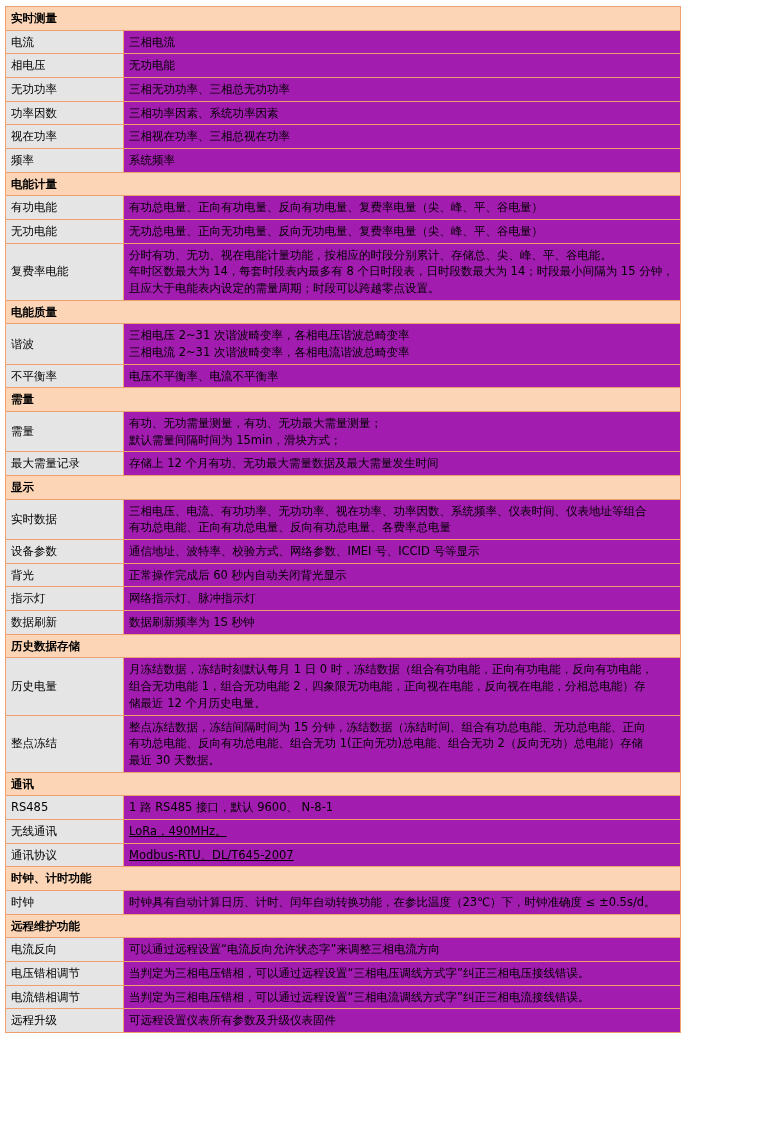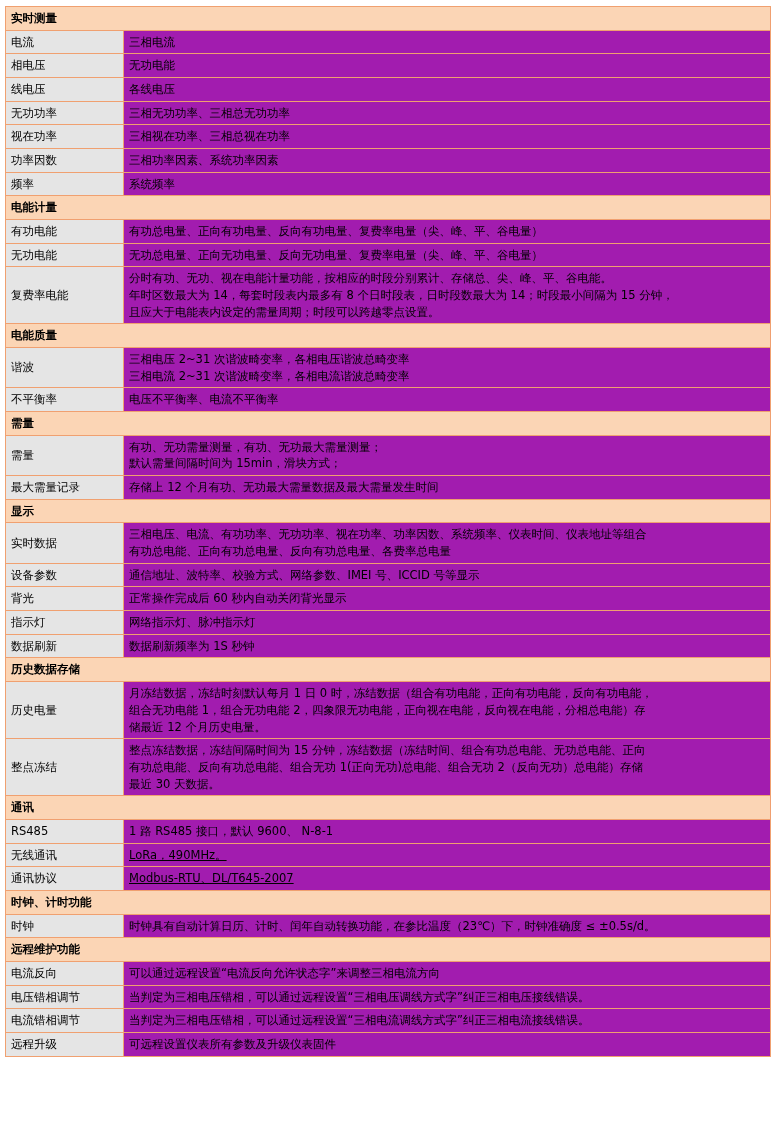--- a/index.html
+++ b/index.html
@@ -14,21 +14,21 @@
   }
   #sheet {
     width: 776px;
     min-height: 1137px;
     box-sizing: border-box;
     padding: 6px 5px 4px 5px;
     background: #ffffff;
   }
   table.spec {
     border-collapse: collapse;
-    width: 766px;
+    width: 676px;
     table-layout: fixed;
   }
   table.spec td {
     border: 1px solid #f0a070;
     vertical-align: middle;
     padding: 3px 5px;
     line-height: 1.45;
     font-size: 11.5px;
     word-break: break-all;
   }
@@ -78,41 +78,35 @@
             <span class="line">三相电流</span>
           </td>
         </tr>
         <tr>
           <td class="label">相电压</td>
           <td class="value">
             <span class="line">无功电能</span>
           </td>
         </tr>
         <tr>
-          <td class="label">线电压</td>
-          <td class="value">
-            <span class="line">各线电压</span>
-          </td>
-        </tr>
-        <tr>
           <td class="label">无功功率</td>
           <td class="value">
             <span class="line">三相无功功率、三相总无功功率</span>
           </td>
         </tr>
         <tr>
+          <td class="label">功率因数</td>
+          <td class="value">
+            <span class="line">三相功率因素、系统功率因素</span>
+          </td>
+        </tr>
+        <tr>
           <td class="label">视在功率</td>
           <td class="value">
             <span class="line">三相视在功率、三相总视在功率</span>
-          </td>
-        </tr>
-        <tr>
-          <td class="label">功率因数</td>
-          <td class="value">
-            <span class="line">三相功率因素、系统功率因素</span>
           </td>
         </tr>
         <tr>
           <td class="label">频率</td>
           <td class="value">
             <span class="line">系统频率</span>
           </td>
         </tr>
         <tr>
           <td class="section" colspan="2">电能计量</td>

